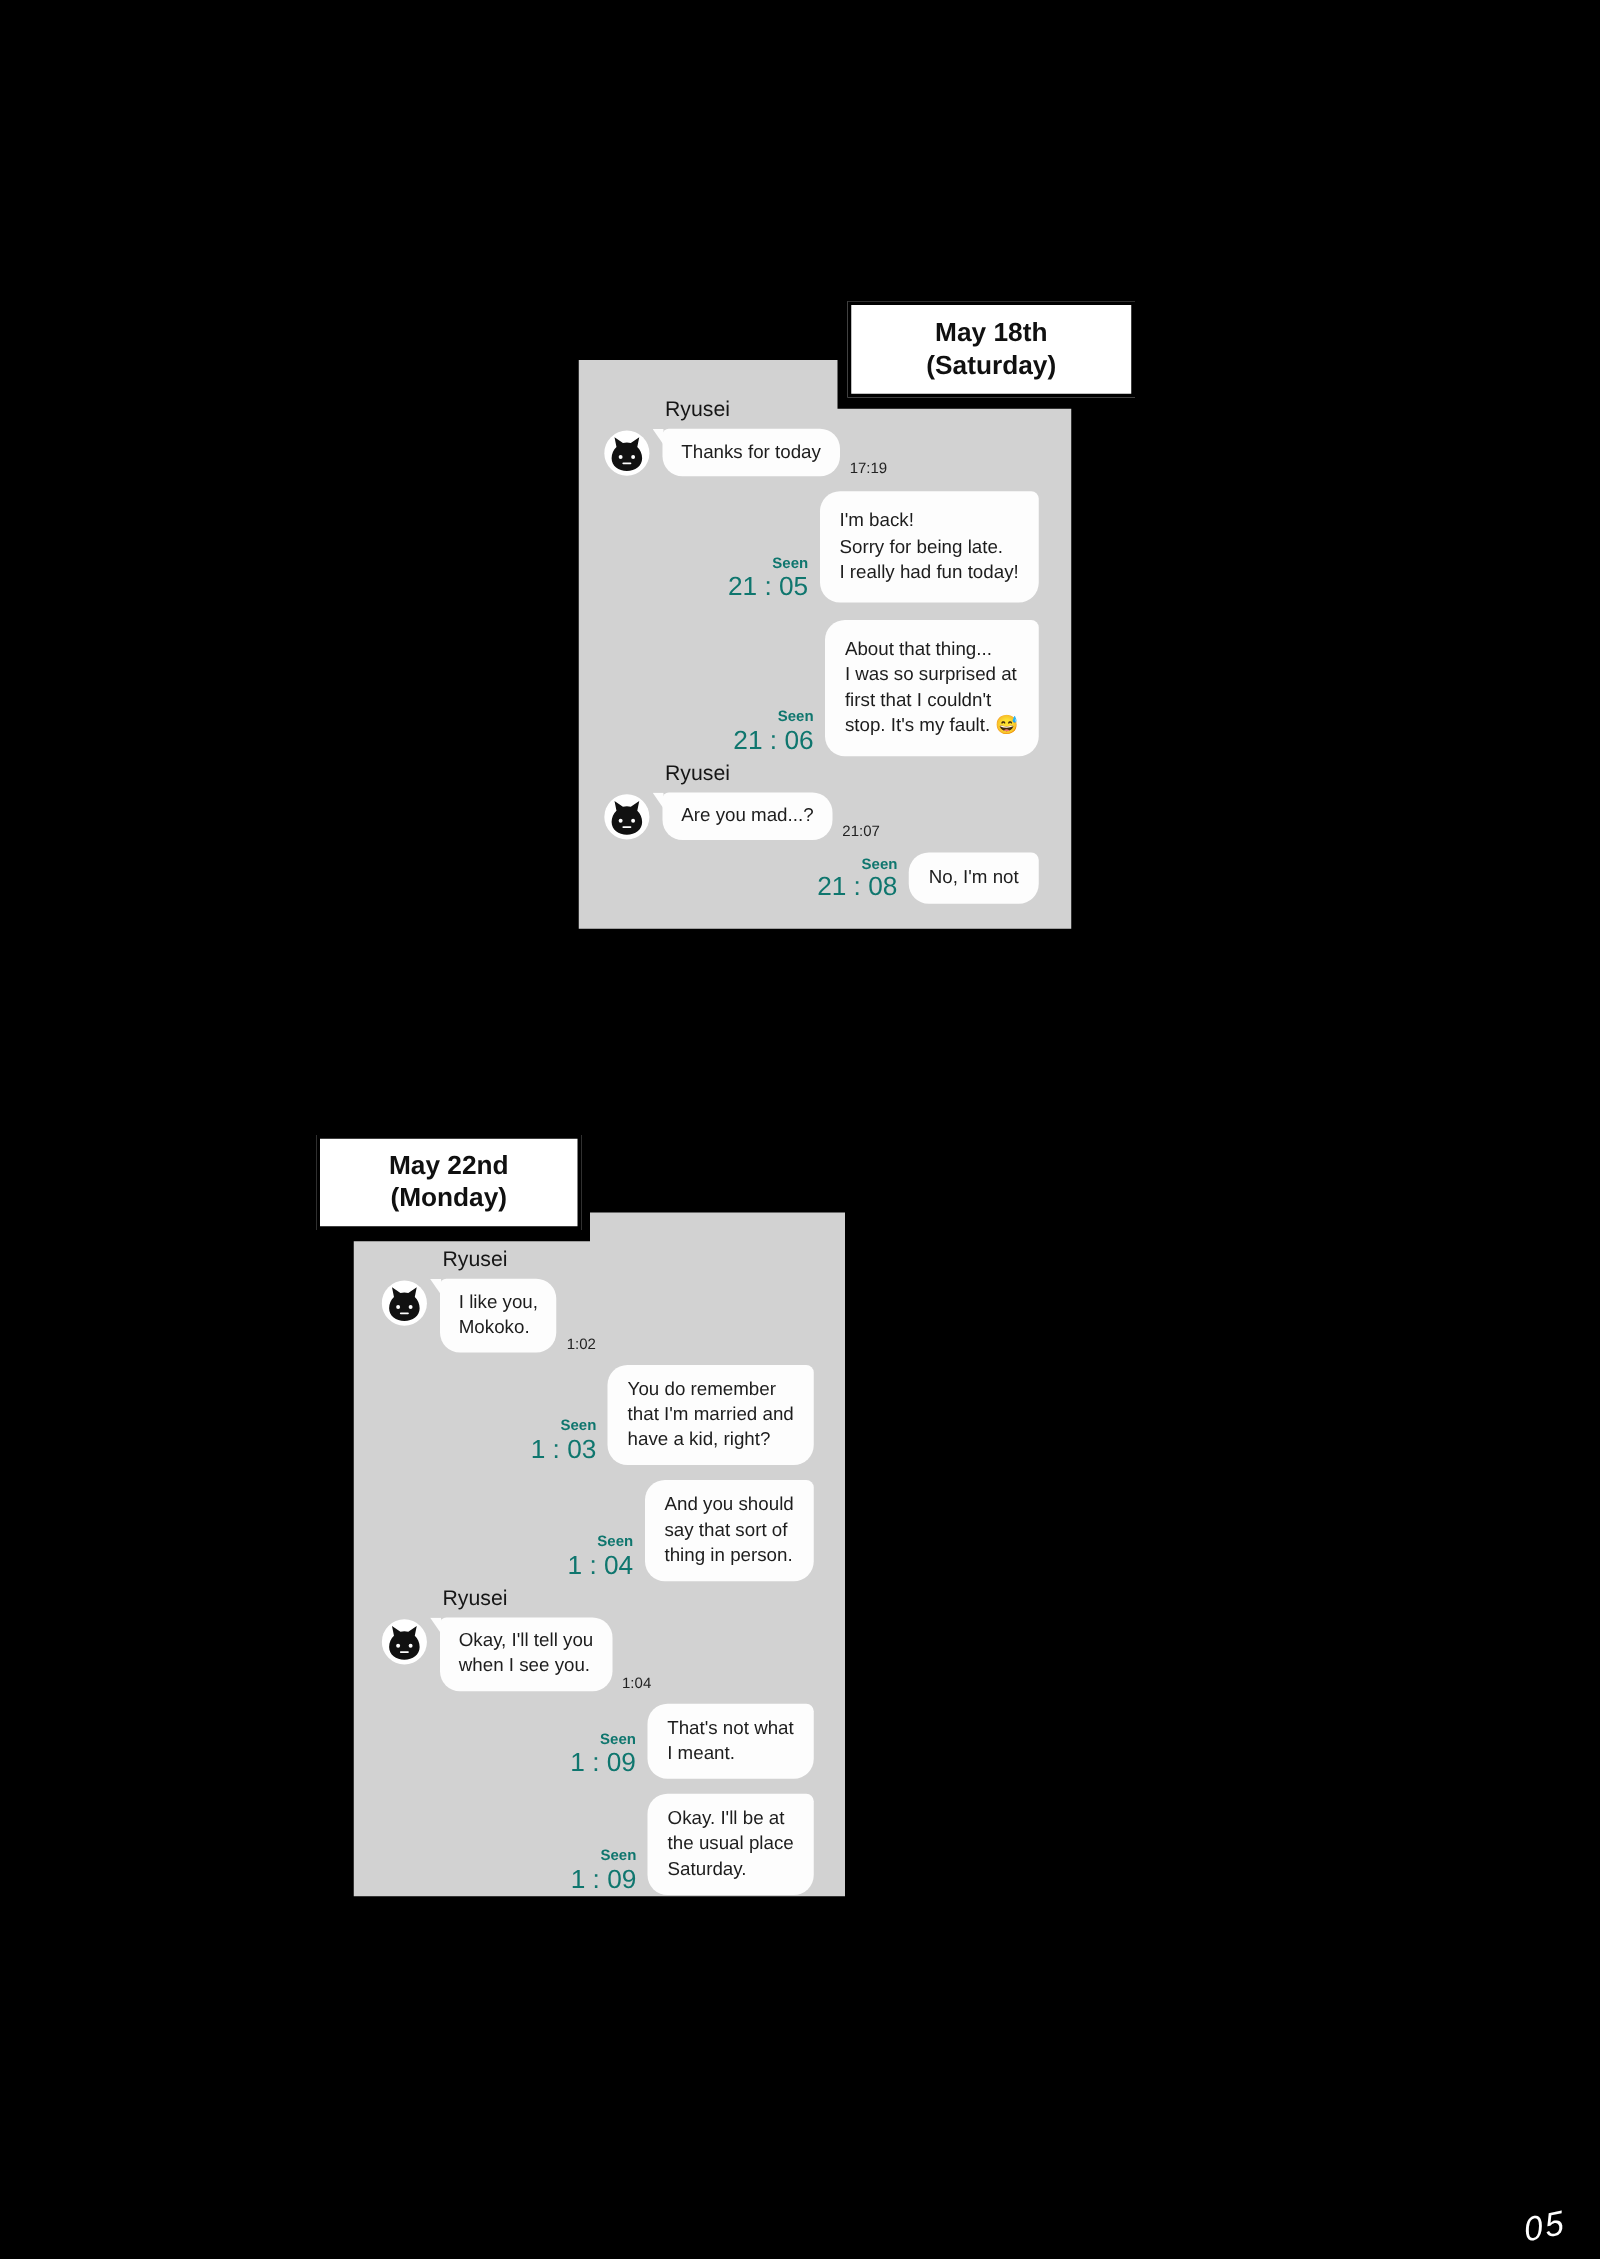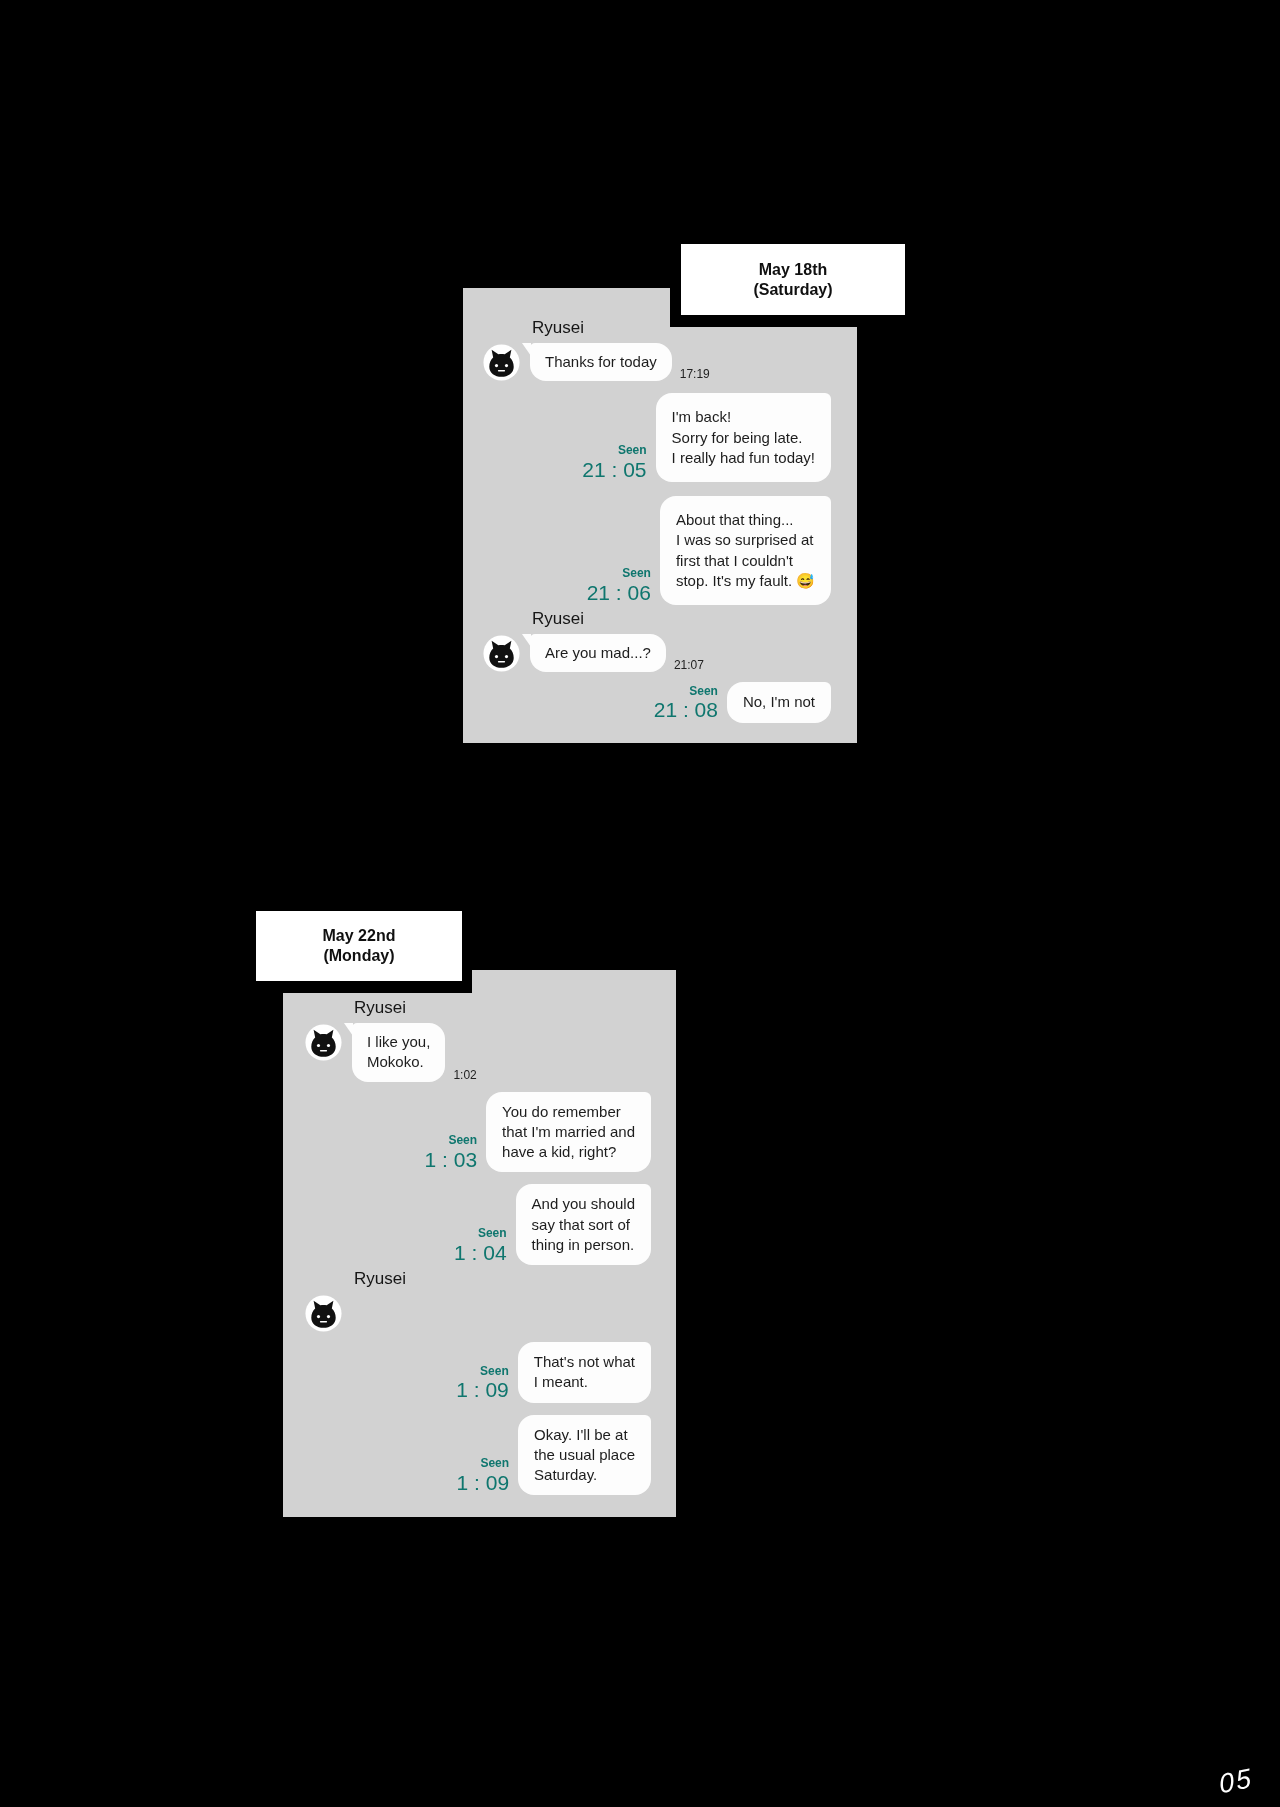--- a/index.html
+++ b/index.html
@@ -21,21 +21,21 @@
   #panel-1 { left:463px; top:288px; width:394px; height:455px; padding:30px 26px 0 20px; }
   #panel-2 { left:283px; top:970px; width:393px; height:547px; padding:28px 25px 0 22px; }
 
   
   .date-header {
     position:absolute;
     background:var(--header_bg,#fff);
     border:3px solid var(--header_border,#000);
     color:#101010;
     font-weight:bold;
-    font-size:16px;
+    font-size:21px;
     line-height:1.22;
     text-align:center;
     display:flex; flex-direction:column; justify-content:center;
     box-sizing:border-box;
     z-index:5;
   }
   #date-header-1 { left:678px; top:241px; width:230px; height:77px; box-shadow:-8px 9px 0 #000; }
   #date-header-2 { left:253px; top:908px; width:212px; height:76px; box-shadow:7px 9px 0 #000; }
 
   
@@ -223,20 +223,25 @@
   </div>
 
   <div class="row in" style="margin-bottom:10px">
     <div class="avatar">
       <svg viewBox="0 0 40 40" width="37" height="37">
           <use href="#cat-face"></use>
         </svg>
     </div>
     <div class="incol">
       <div class="sender">Ryusei</div>
+      <div class="bline">
+        <div class="bubble in-b">Okay, I'll tell you
+when I see you.</div>
+        <div class="time">1:04</div>
+      </div>
     </div>
   </div>
 
   <div class="row out" style="margin-bottom:12px">
     <div class="meta">
       <div class="seen">Seen</div>
       <div class="stime">1 : 09</div>
     </div>
     <div class="bubble out-b">That's not what
 I meant.</div>

